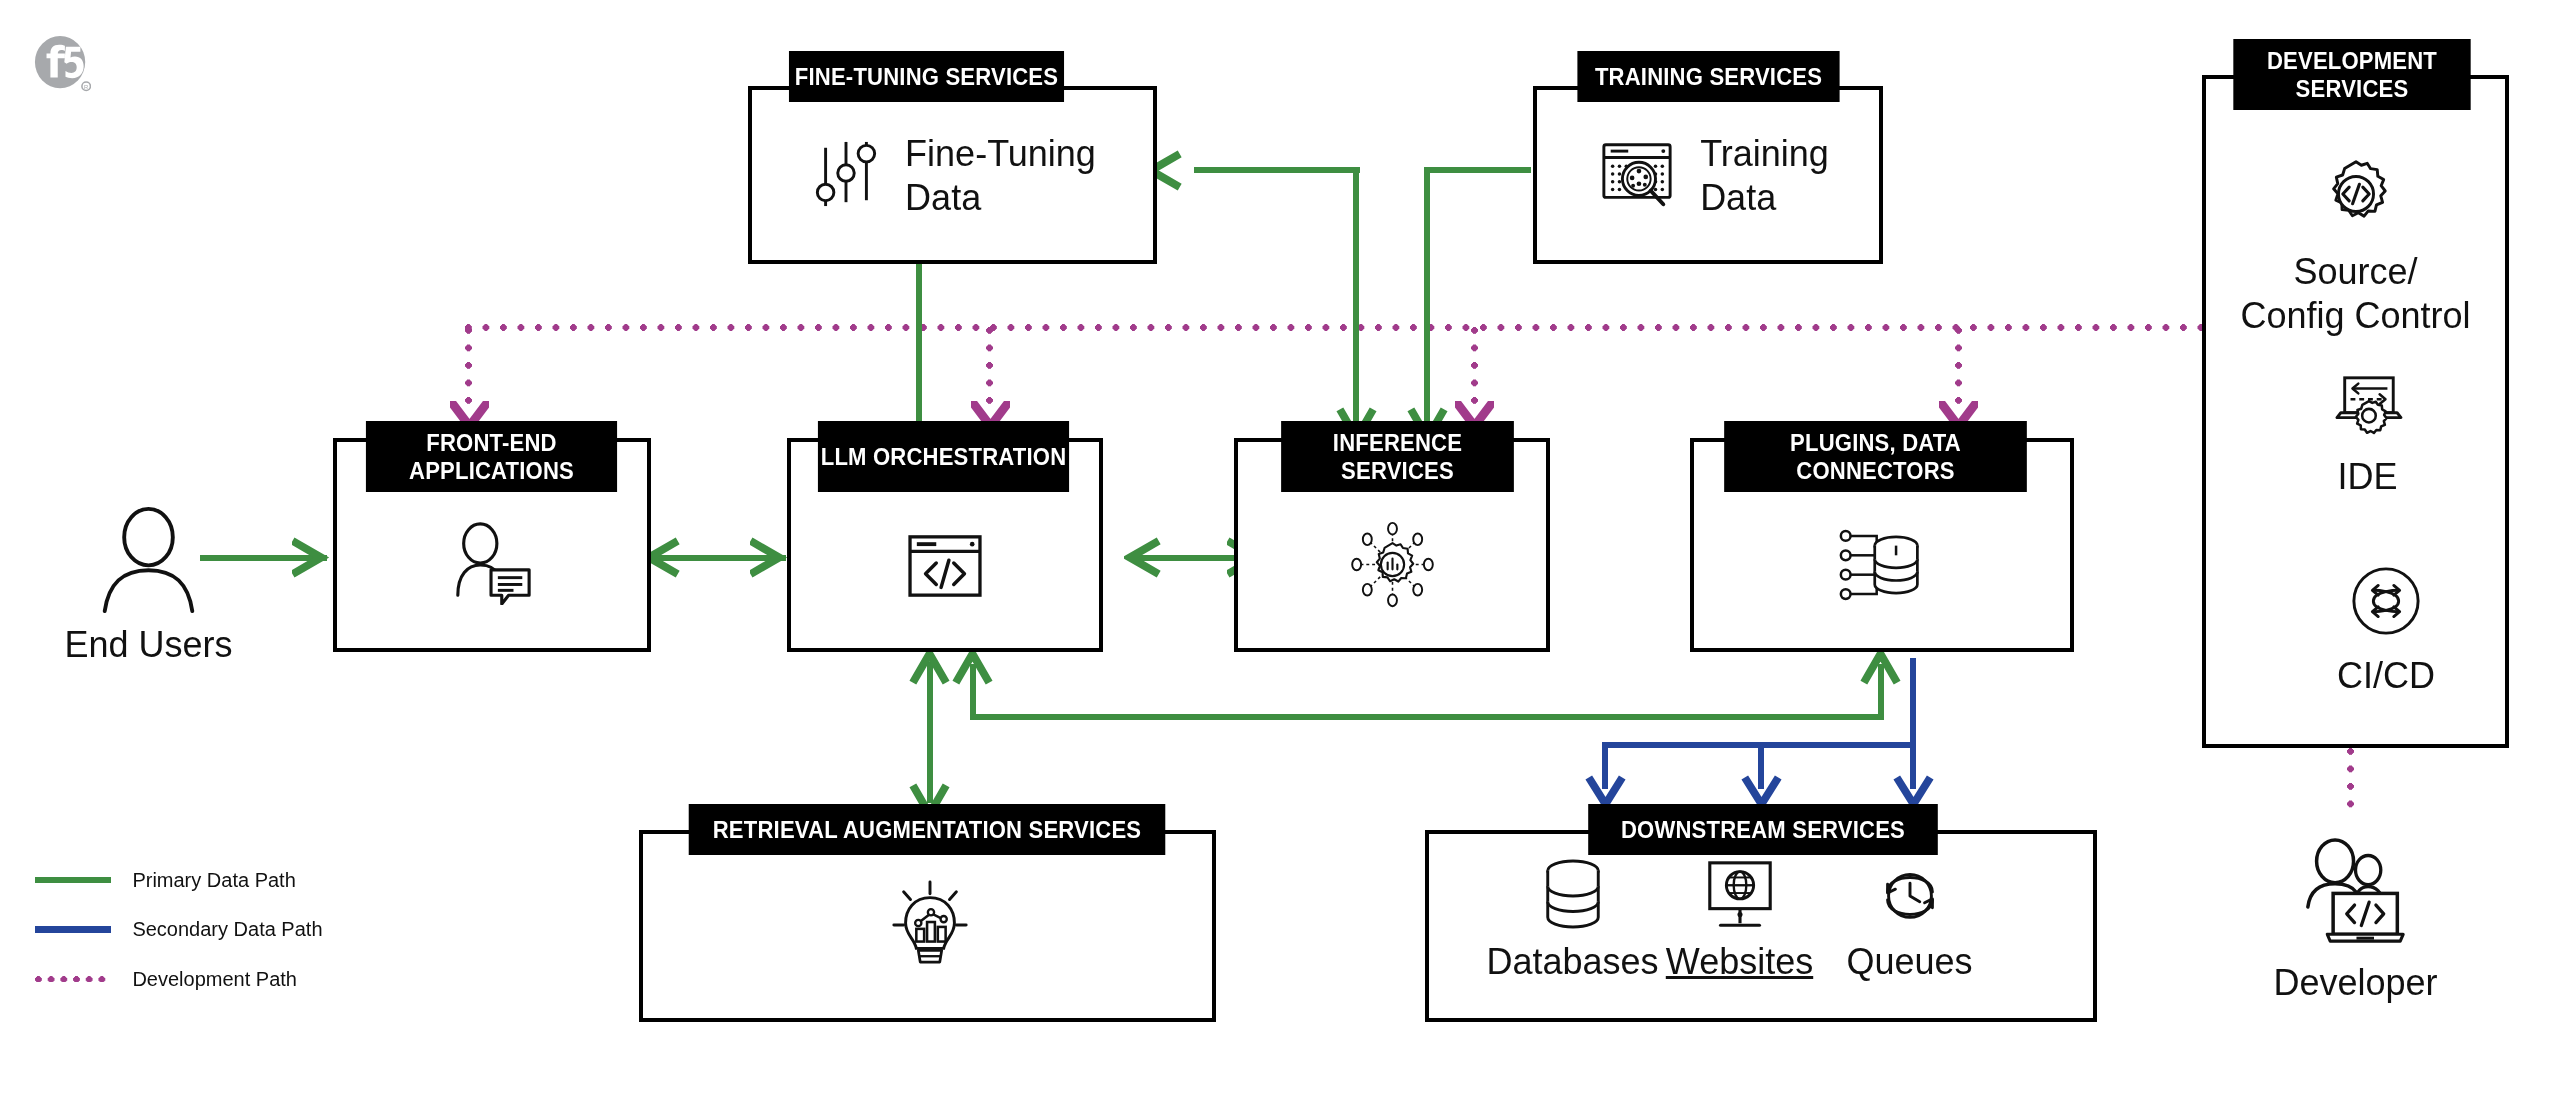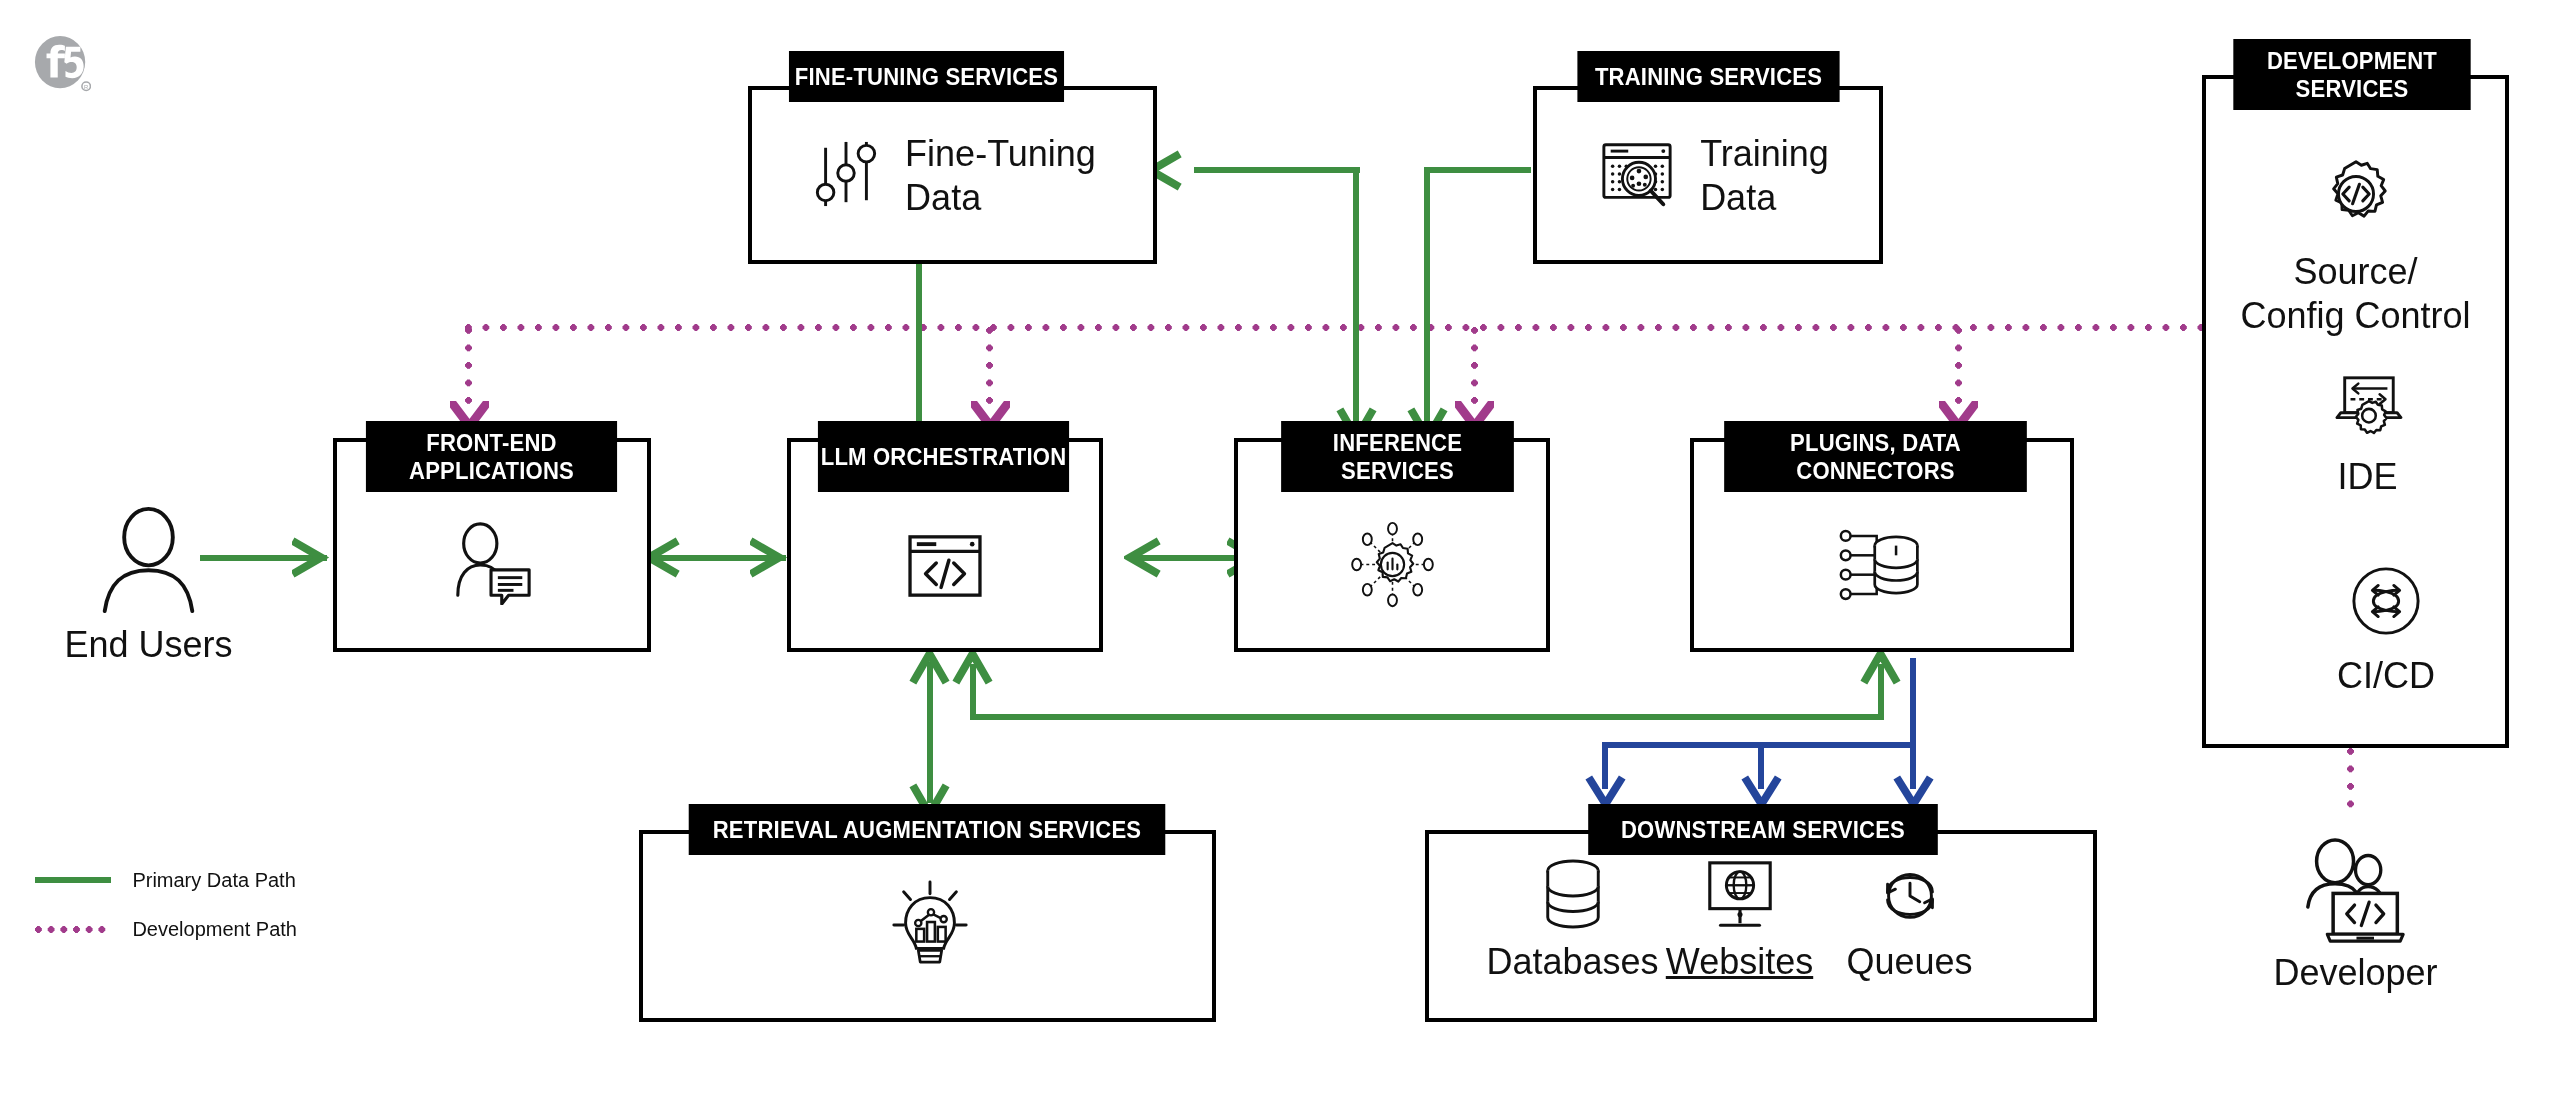--- a/index.html
+++ b/index.html
@@ -507,28 +507,32 @@
         <ellipse cx="74" cy="34" rx="13" ry="15" fill="#fff" stroke="#111" stroke-width="3.4"></ellipse>
         <path d="M60 66 C62 56, 67 51, 74 51 C82 51, 88 57, 89 66" fill="none" stroke="#111" stroke-width="3.4" stroke-linecap="round"></path>
         <rect x="38" y="58" width="66" height="42" fill="#fff" stroke="#111" stroke-width="3.6"></rect>
         <path d="M60 70 L52 79 L60 88" fill="none" stroke="#111" stroke-width="3.4" stroke-linecap="round" stroke-linejoin="round"></path>
         <path d="M82 70 L90 79 L82 88" fill="none" stroke="#111" stroke-width="3.4" stroke-linecap="round" stroke-linejoin="round"></path>
         <line x1="75" y1="67" x2="67" y2="91" stroke="#111" stroke-width="3.4" stroke-linecap="round"></line>
         <path d="M32 100 L110 100 L107 107 L35 107 Z" fill="#fff" stroke="#111" stroke-width="3.2" stroke-linejoin="round"></path>
         <line x1="62" y1="104" x2="80" y2="104" stroke="#111" stroke-width="3"></line>
       </svg>
     </span>
-    <div class="lbl" style="margin-top:4px;">Developer</div>
+    <div class="lbl" style="margin-top:14px;">Developer</div>
   </div>
 
   <div id="legend">
     <div class="lrow">
       <span class="lswatch green"></span>
       <span class="ltxt">Primary Data Path</span>
     </div>
     <div class="lrow">
+      <span class="lswatch blue"></span>
+      <span class="ltxt">Secondary Data Path</span>
+    </div>
+    <div class="lrow">
       <span class="lswatch dotted"></span>
       <span class="ltxt">Development Path</span>
     </div>
   </div>
 
 </div>
 
 
 </body></html>

